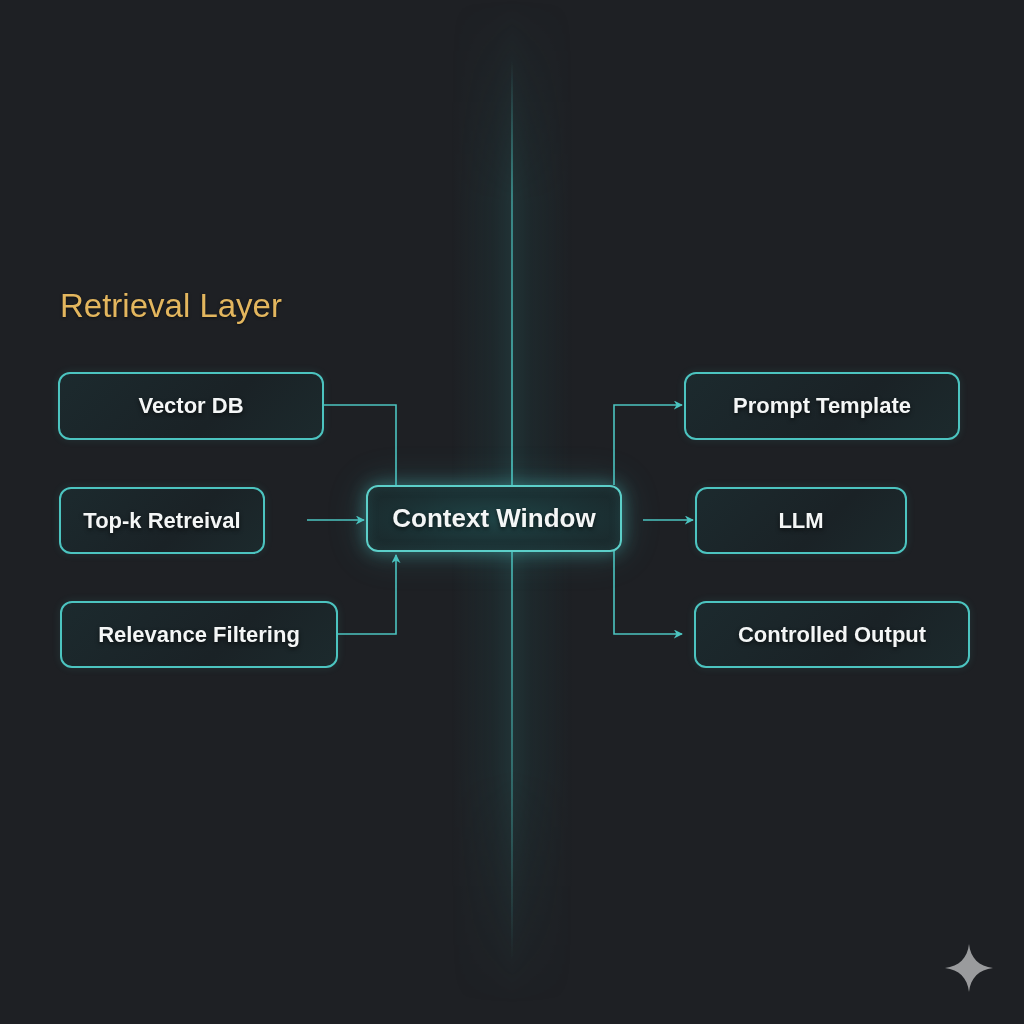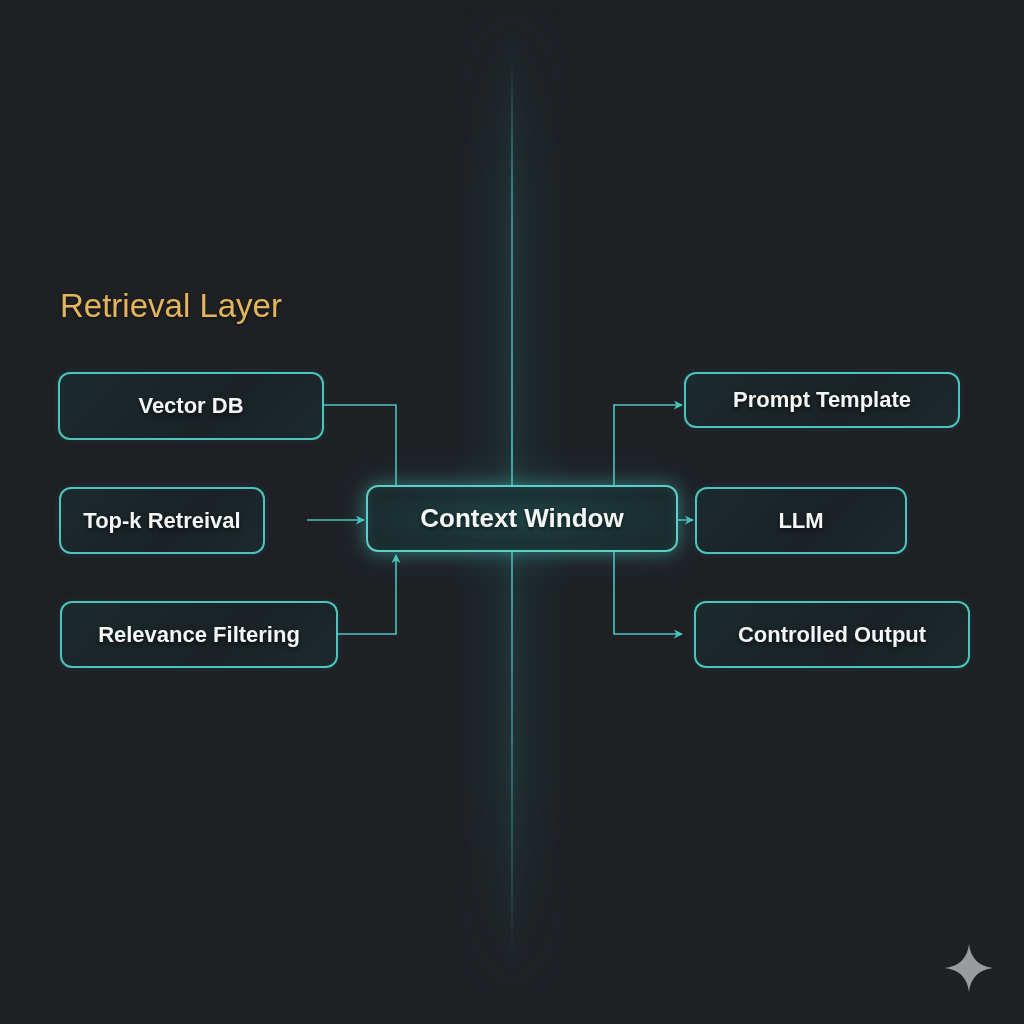--- a/index.html
+++ b/index.html
@@ -133,25 +133,25 @@
   <div class="node" style="left:58px; top:372px; width:266px; height:68px;">
     <span>Vector DB</span>
   </div>
   <div class="node" style="left:59px; top:487px; width:206px; height:67px;">
     <span>Top-k Retreival</span>
   </div>
   <div class="node" style="left:60px; top:601px; width:278px; height:67px;">
     <span>Relevance Filtering</span>
   </div>
 
-  <div class="node center" style="left:366px; top:485px; width:312px; height:67px;">
+  <div class="node center" style="left:366px; top:485px; width:256px; height:67px;">
     <span>Context Window</span>
   </div>
 
-  <div class="node" style="left:684px; top:372px; width:276px; height:56px;">
+  <div class="node" style="left:684px; top:372px; width:276px; height:68px;">
     <span>Prompt Template</span>
   </div>
   <div class="node" style="left:695px; top:487px; width:212px; height:67px;">
     <span>LLM</span>
   </div>
   <div class="node" style="left:684px; top:601px; width:276px; height:67px;margin-left:10px;">
     <span>Controlled Output</span>
   </div>
 
   <svg class="sparkle" viewBox="0 0 52 52">

